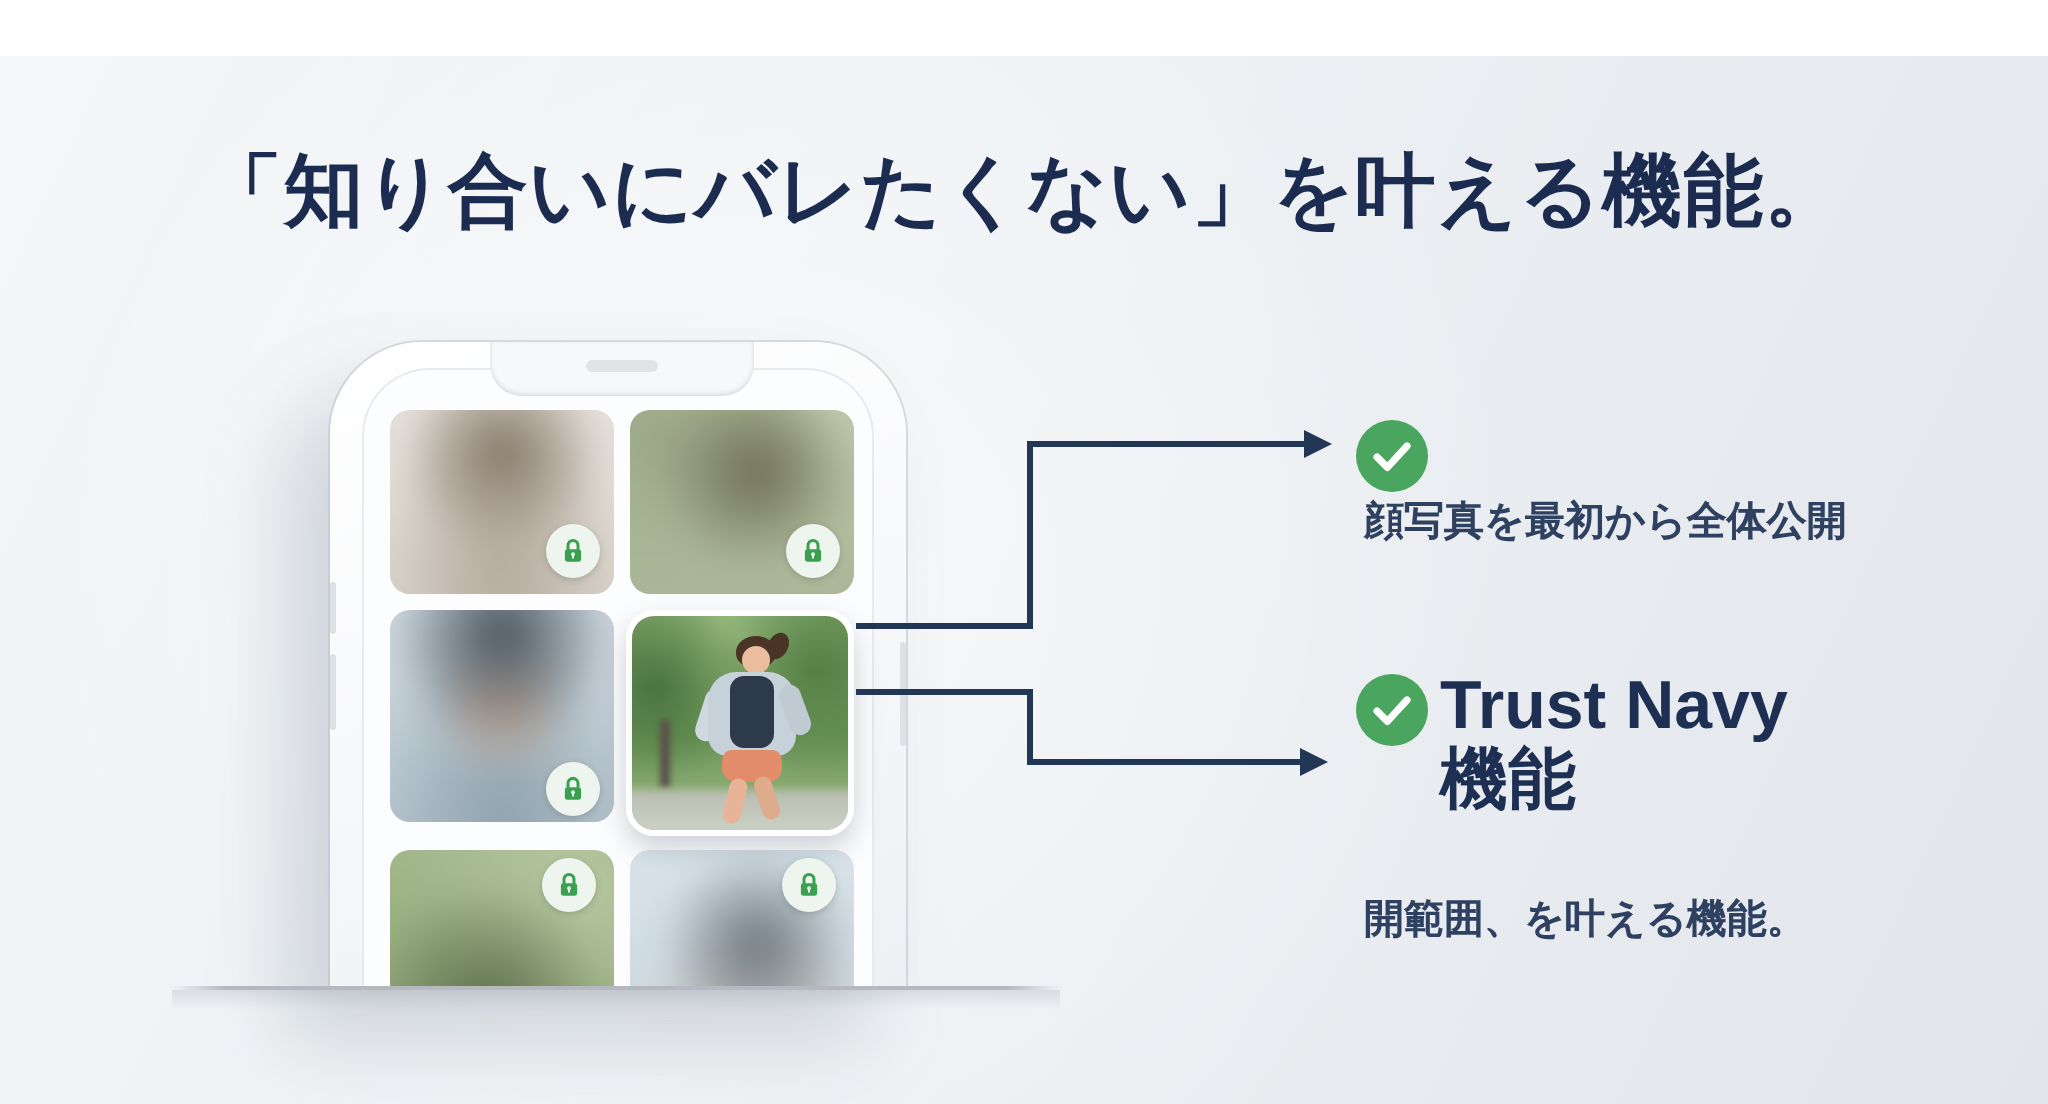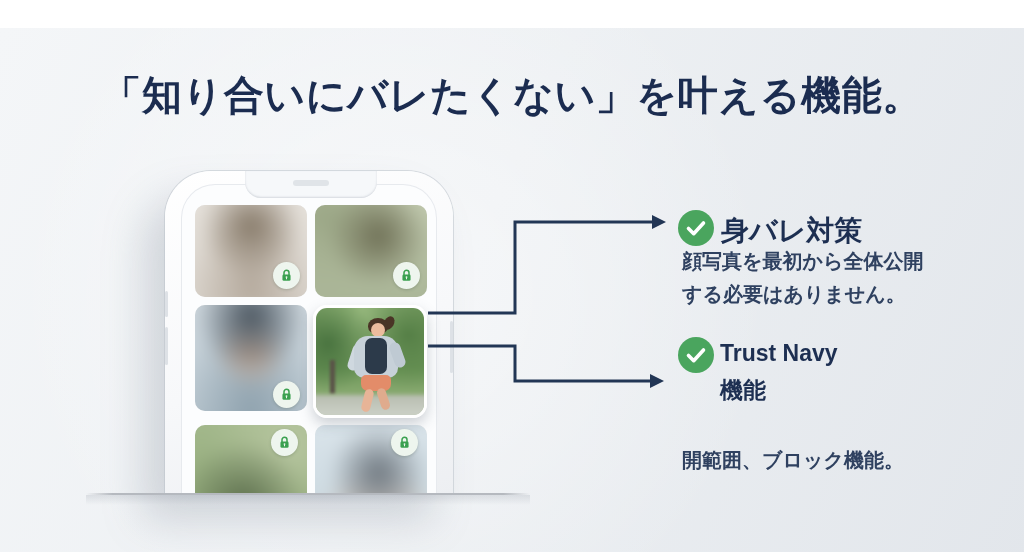--- a/index.html
+++ b/index.html
@@ -158,21 +158,21 @@
 
   
   .connectors { position:absolute; left:0; top:0; width:1024px; height:552px; pointer-events:none; }
 
   
   .check-icon { position:absolute; width:36px; height:36px; }
   .check1 { left:678px; top:182px; }
   .check2 { left:678px; top:309px; }
   .feature-title { position:absolute; font-weight:700; color:#1d2f52; }
   .title1 { left:721px; top:184px; font-size:28px; }
-  .title2 { left:720px; top:307px; font-size:23px; line-height:37px; }
+  .title2 { left:720px; top:307px; font-size:34px; line-height:37px; }
   .feature-desc { position:absolute; font-size:20px; line-height:33px; color:#2f4160; font-weight:700; }
   .desc1 { left:682px; top:217px; }
   .desc2 { left:682px; top:383px; }
 </style>
 </head>
 <body>
 
 <div class="stage">
 
   <h1 class="headline">「知り合いにバレたくない」を叶える機能。</h1>
@@ -272,37 +272,33 @@
     <path d="M428 318 H515 V353 H650" stroke="#223655" stroke-width="3" fill="none"></path>
     <polygon points="650,346 664,353 650,360" fill="#223655"></polygon>
   </svg>
 
   <span class="check-icon check1">
     <svg width="36" height="36" viewBox="0 0 36 36">
         <circle cx="18" cy="18" r="18" fill="#4aa55e"></circle>
         <path d="M10.5 18.5 l5.2 5.2 L25.5 13" stroke="#ffffff" stroke-width="3.6" fill="none" stroke-linecap="round" stroke-linejoin="round"></path>
       </svg>
   </span>
-  <h2 class="feature-title title1">
-    <span>身バレ対策</span>
-  </h2>
   <p class="feature-desc desc1">
     <span>顔写真を最初から全体公開</span><br>
-    <span>する必要はありません。</span>
   </p>
 
   <span class="check-icon check2">
     <svg width="36" height="36" viewBox="0 0 36 36">
         <circle cx="18" cy="18" r="18" fill="#4aa55e"></circle>
         <path d="M10.5 18.5 l5.2 5.2 L25.5 13" stroke="#ffffff" stroke-width="3.6" fill="none" stroke-linecap="round" stroke-linejoin="round"></path>
       </svg>
   </span>
   <h2 class="feature-title title2">
     <span>Trust Navy</span><br>
     <span>機能</span>
   </h2>
   <p class="feature-desc desc2">
     <br>
-    <span>開範囲、ブロック機能。</span>
+    <span>開範囲、を叶える機能。</span>
   </p>
 
 
 </div>
 
 </body></html>

